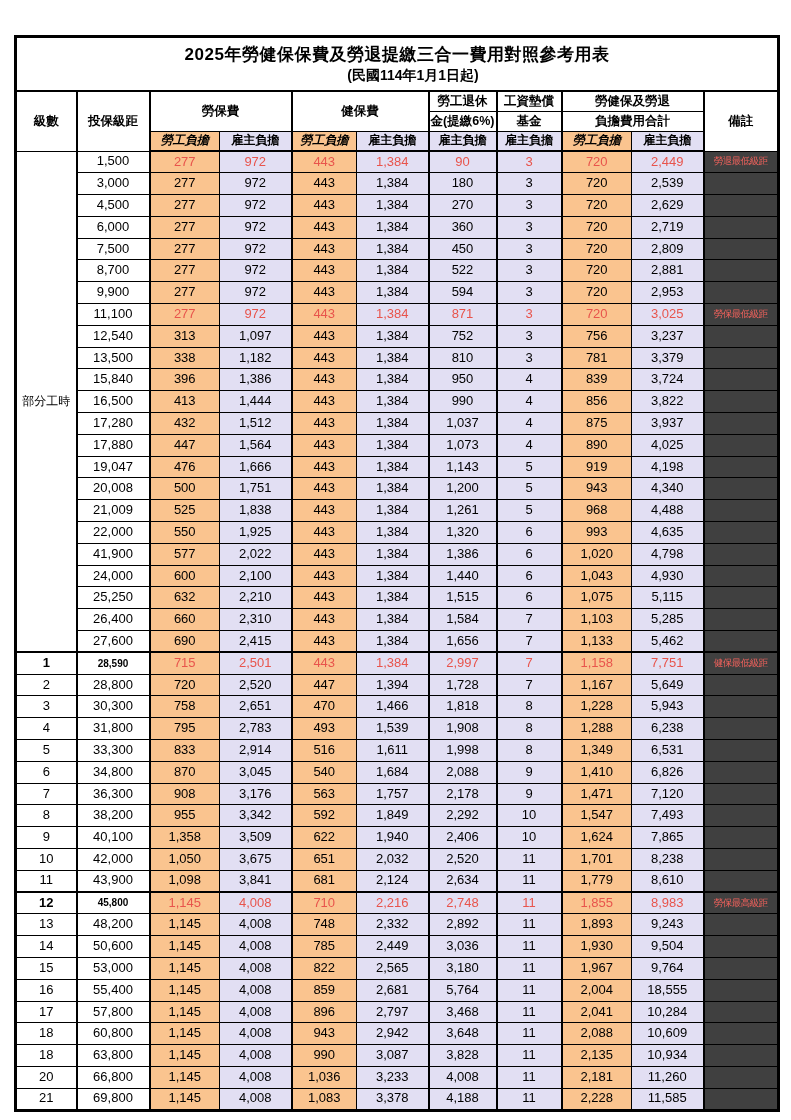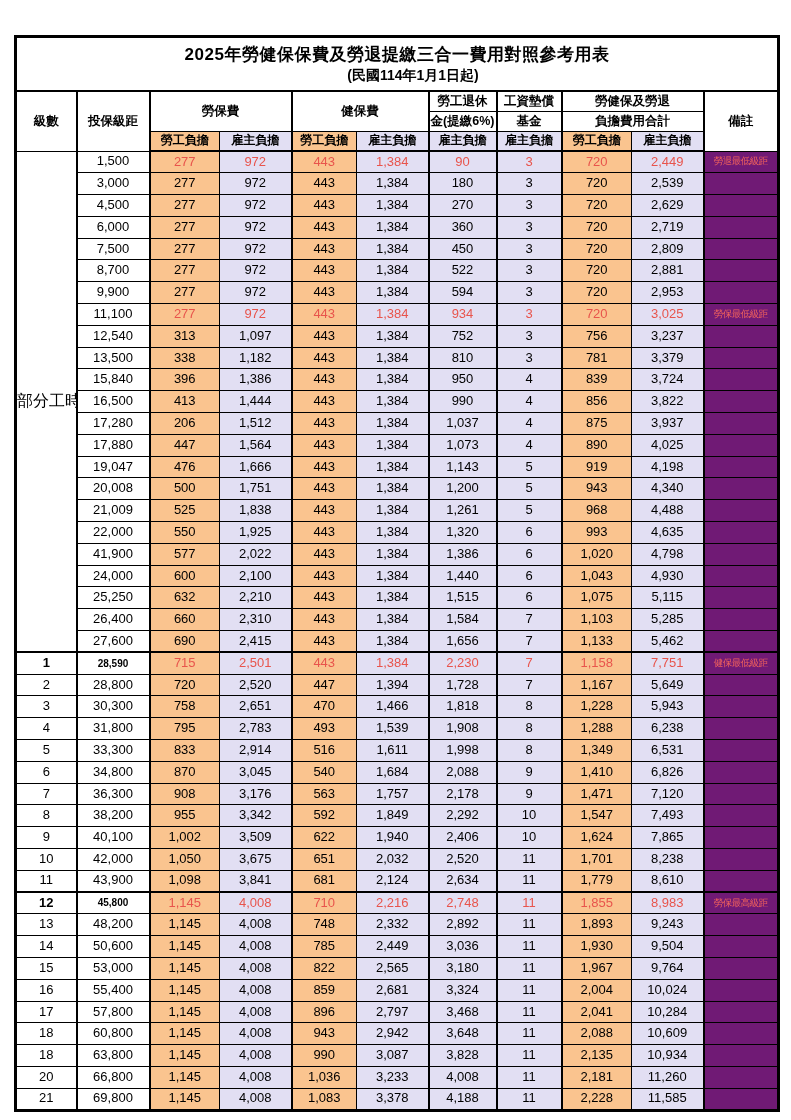--- a/index.html
+++ b/index.html
@@ -27,34 +27,34 @@
     overflow:hidden;white-space:nowrap;
   }
   
   tr.title-row td{border-bottom:2px solid var(--line);height:52px;background:#fff;text-align:center;}
   .t-main{font-size:17px;font-weight:bold;letter-spacing:.5px;}
   .t-sub{font-size:14px;font-weight:bold;margin-top:2px;padding-left:32px;}
   
   thead td{font-size:12.5px;font-weight:bold;background:#fff;}
   thead tr.h1 td,thead tr.h2 td{height:19px;}
   thead tr.h3 td{height:18px;font-size:12px;border-bottom:2px solid var(--line);}
-  thead td.emp{background:var(--emp-bg);}
+  thead td.emp{background:var(--emp-bg);font-style:italic;}
   thead td.er{background:var(--er-bg);}
   
   tbody tr{height:21.8px;}
   tbody td.emp{background:var(--emp-bg);}
   tbody td.er{background:var(--er-bg);}
   tbody td.lvl,tbody td.brk{background:#fff;}
-  tbody td.note{background:#701a75;font-size:9.5px;color:var(--note-red);letter-spacing:-0.5px;}
+  tbody td.note{background:#404040;font-size:9.5px;color:var(--note-red);letter-spacing:-0.5px;}
   tbody tr.red td.val{color:var(--red);}
   tbody tr.bold td.lvl{font-weight:bold;}
   tbody tr.bold td.brk{font-weight:bold;font-size:10px;}
   tbody tr.thick td{border-top:2px solid var(--line);}
   td.bl2{border-left:2px solid var(--line);}
-  td.part{font-size:16px;background:#fff;}
+  td.part{font-size:12px;background:#fff;}
 </style>
 </head>
 <body>
 
 <table class="premium">
   <colgroup>
     <col style="width:61px">
       <col style="width:73px">
     <col style="width:70px">
       <col style="width:72px">
@@ -184,21 +184,21 @@
         <td class="val emp bl2">720</td>
         <td class="val er">2,953</td>
         <td class="note bl2"></td>
       </tr>
       <tr class="red">
         <td class="brk bl2">11,100</td>
         <td class="val emp bl2">277</td>
         <td class="val er">972</td>
         <td class="val emp bl2">443</td>
         <td class="val er">1,384</td>
-        <td class="val er bl2">934</td>
+        <td class="val er bl2">871</td>
         <td class="val er bl2">3</td>
         <td class="val emp bl2">720</td>
         <td class="val er">3,025</td>
         <td class="note bl2">勞保最低級距</td>
       </tr>
       <tr>
         <td class="brk bl2">12,540</td>
         <td class="val emp bl2">313</td>
         <td class="val er">1,097</td>
         <td class="val emp bl2">443</td>
@@ -240,21 +240,21 @@
         <td class="val emp bl2">443</td>
         <td class="val er">1,384</td>
         <td class="val er bl2">990</td>
         <td class="val er bl2">4</td>
         <td class="val emp bl2">856</td>
         <td class="val er">3,822</td>
         <td class="note bl2"></td>
       </tr>
       <tr>
         <td class="brk bl2">17,280</td>
-        <td class="val emp bl2">206</td>
+        <td class="val emp bl2">432</td>
         <td class="val er">1,512</td>
         <td class="val emp bl2">443</td>
         <td class="val er">1,384</td>
         <td class="val er bl2">1,037</td>
         <td class="val er bl2">4</td>
         <td class="val emp bl2">875</td>
         <td class="val er">3,937</td>
         <td class="note bl2"></td>
       </tr>
       <tr>
@@ -377,21 +377,21 @@
         <td class="val er">5,462</td>
         <td class="note bl2"></td>
       </tr>
       <tr class="red bold thick">
         <td class="lvl">1</td>
         <td class="brk bl2">28,590</td>
         <td class="val emp bl2">715</td>
         <td class="val er">2,501</td>
         <td class="val emp bl2">443</td>
         <td class="val er">1,384</td>
-        <td class="val er bl2">2,230</td>
+        <td class="val er bl2">2,997</td>
         <td class="val er bl2">7</td>
         <td class="val emp bl2">1,158</td>
         <td class="val er">7,751</td>
         <td class="note bl2">健保最低級距</td>
       </tr>
       <tr>
         <td class="lvl">2</td>
         <td class="brk bl2">28,800</td>
         <td class="val emp bl2">720</td>
         <td class="val er">2,520</td>
@@ -477,21 +477,21 @@
         <td class="val er">1,849</td>
         <td class="val er bl2">2,292</td>
         <td class="val er bl2">10</td>
         <td class="val emp bl2">1,547</td>
         <td class="val er">7,493</td>
         <td class="note bl2"></td>
       </tr>
       <tr>
         <td class="lvl">9</td>
         <td class="brk bl2">40,100</td>
-        <td class="val emp bl2">1,002</td>
+        <td class="val emp bl2">1,358</td>
         <td class="val er">3,509</td>
         <td class="val emp bl2">622</td>
         <td class="val er">1,940</td>
         <td class="val er bl2">2,406</td>
         <td class="val er bl2">10</td>
         <td class="val emp bl2">1,624</td>
         <td class="val er">7,865</td>
         <td class="note bl2"></td>
       </tr>
       <tr>
@@ -572,24 +572,24 @@
         <td class="val er">9,764</td>
         <td class="note bl2"></td>
       </tr>
       <tr>
         <td class="lvl">16</td>
         <td class="brk bl2">55,400</td>
         <td class="val emp bl2">1,145</td>
         <td class="val er">4,008</td>
         <td class="val emp bl2">859</td>
         <td class="val er">2,681</td>
-        <td class="val er bl2">3,324</td>
+        <td class="val er bl2">5,764</td>
         <td class="val er bl2">11</td>
         <td class="val emp bl2">2,004</td>
-        <td class="val er">10,024</td>
+        <td class="val er">18,555</td>
         <td class="note bl2"></td>
       </tr>
       <tr>
         <td class="lvl">17</td>
         <td class="brk bl2">57,800</td>
         <td class="val emp bl2">1,145</td>
         <td class="val er">4,008</td>
         <td class="val emp bl2">896</td>
         <td class="val er">2,797</td>
         <td class="val er bl2">3,468</td>

